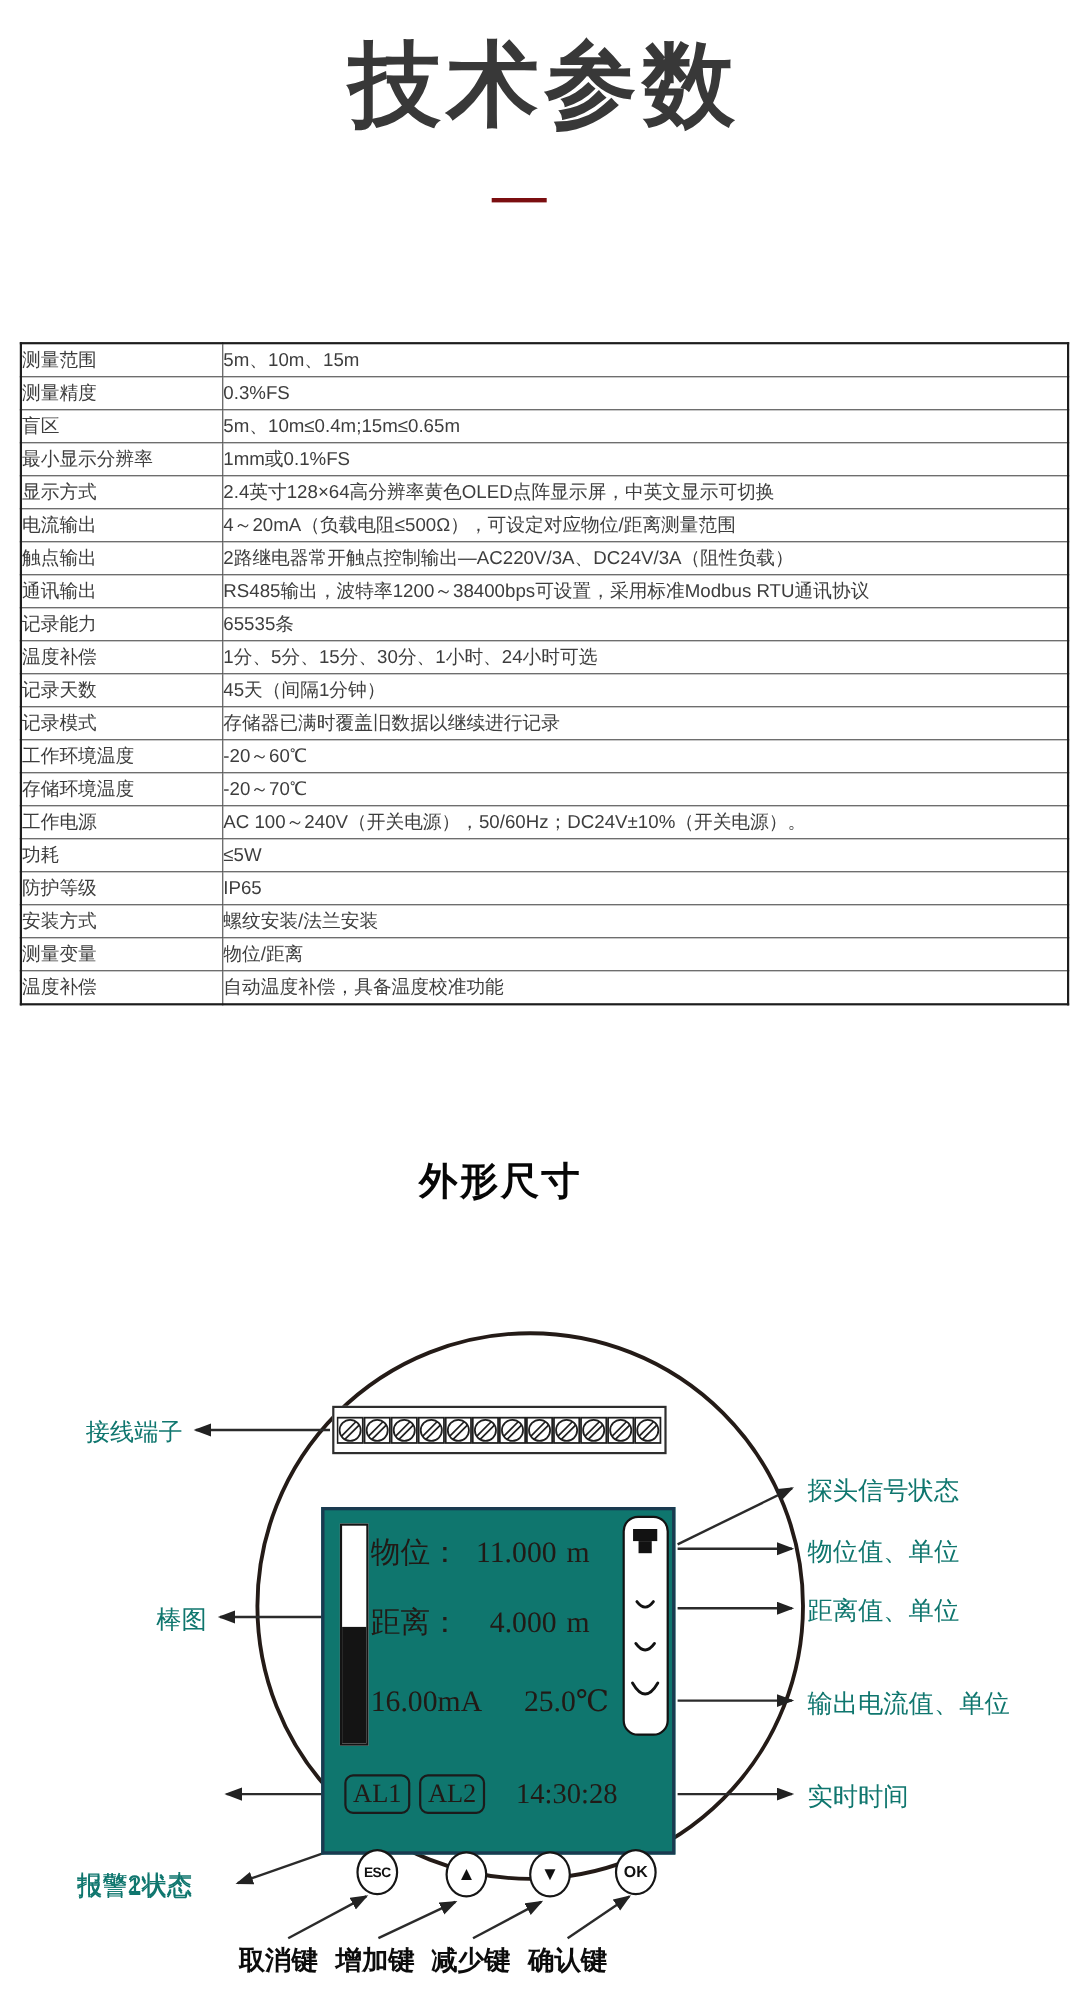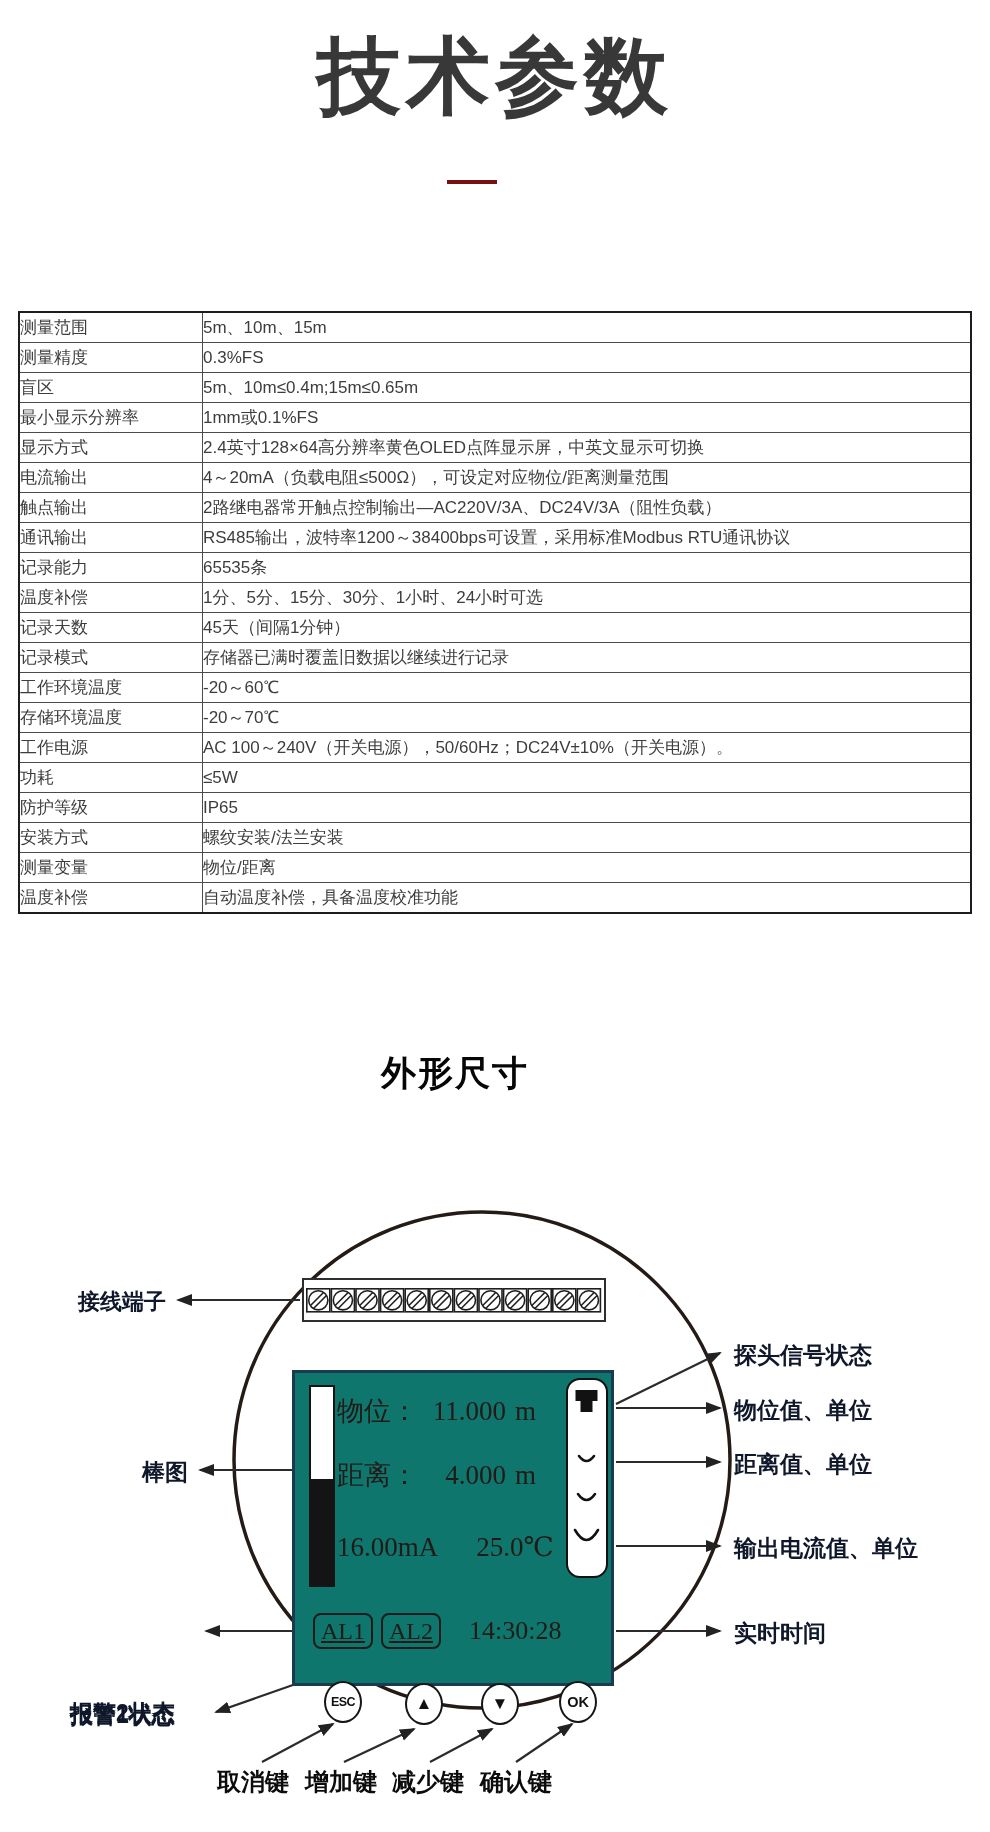--- a/index.html
+++ b/index.html
@@ -35,28 +35,28 @@
   .screen{position:absolute;left:292px;top:1370px;width:322px;height:316px;
           border:3px solid #1a3a50;box-sizing:border-box;background:#0f766e;z-index:2;}
   .bargraph{position:absolute;left:14px;top:12px;width:26px;height:202px;
             border:2.5px solid #141414;box-sizing:border-box;background:#fff;}
   .bargraph .fill{position:absolute;left:0;bottom:0;width:100%;height:106px;background:#141414;}
   .oled{font-family:"Liberation Serif","DejaVu Serif",serif;color:#211a16;}
   .srow{position:absolute;left:42px;white-space:nowrap;font-size:27px;}
   .srow .val{display:inline-block;width:88px;text-align:right;margin-right:9px;}
   .alarm-box{position:absolute;top:240px;width:60px;height:36px;border:2.2px solid #1b1b1b;
              border-radius:8px;box-sizing:border-box;text-align:center;line-height:32px;
-             font-size:24px;text-decoration:underline;}
+             font-size:24px;}
   .time-txt{position:absolute;left:174px;top:243px;font-size:26px;}
 
   .probe-icon{position:absolute;left:566px;top:1378px;width:42px;height:200px;
               border:2.5px solid #121212;border-radius:14px;box-sizing:border-box;
               background:#fff;z-index:2;}
 
-  .callout{position:absolute;font-size:23px;font-weight:700;color:#0f172a;
+  .callout{position:absolute;font-size:23px;font-weight:400;color:#0f766e;
            white-space:nowrap;z-index:3;}
   .co-right{left:734px;}
 
   .dev-btn{position:absolute;width:38px;height:42px;border:2.5px solid #161616;
            border-radius:50%;box-sizing:border-box;background:#fff;z-index:3;
            display:flex;align-items:center;justify-content:center;
            font-weight:700;color:#111;}
   .btn-esc{font-size:12.5px;letter-spacing:-0.5px;}
   .btn-tri{font-size:17px;}
   .btn-ok{font-size:14.5px;}

